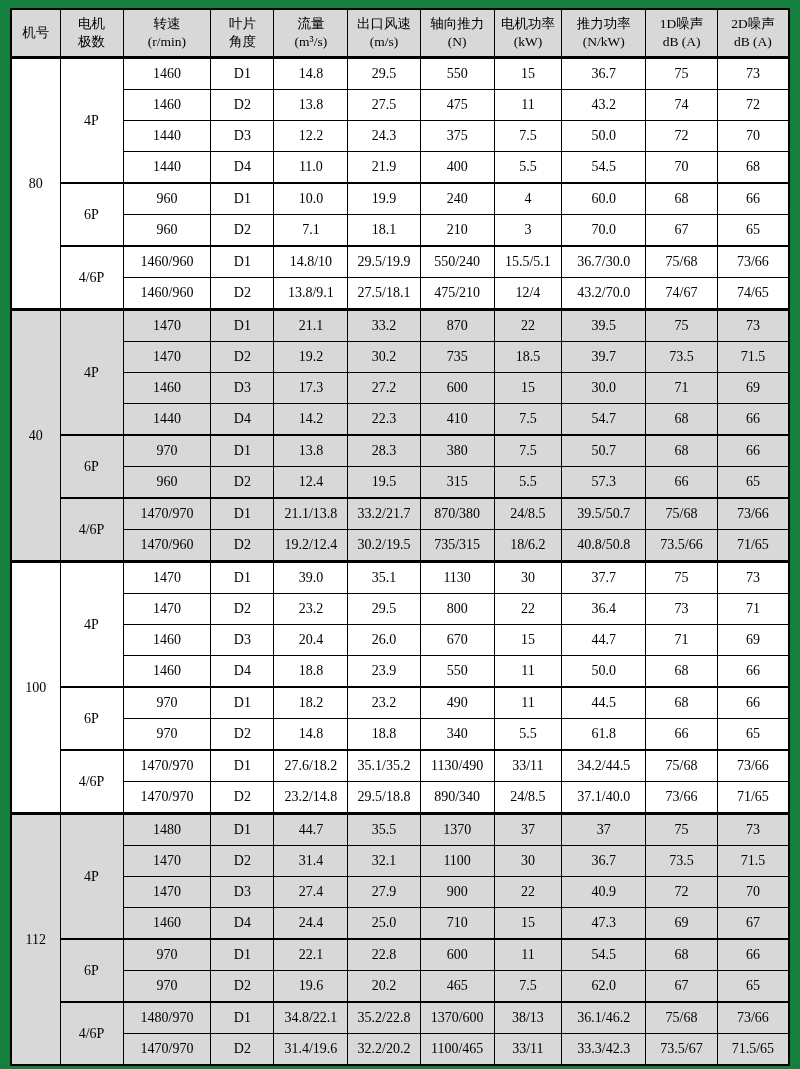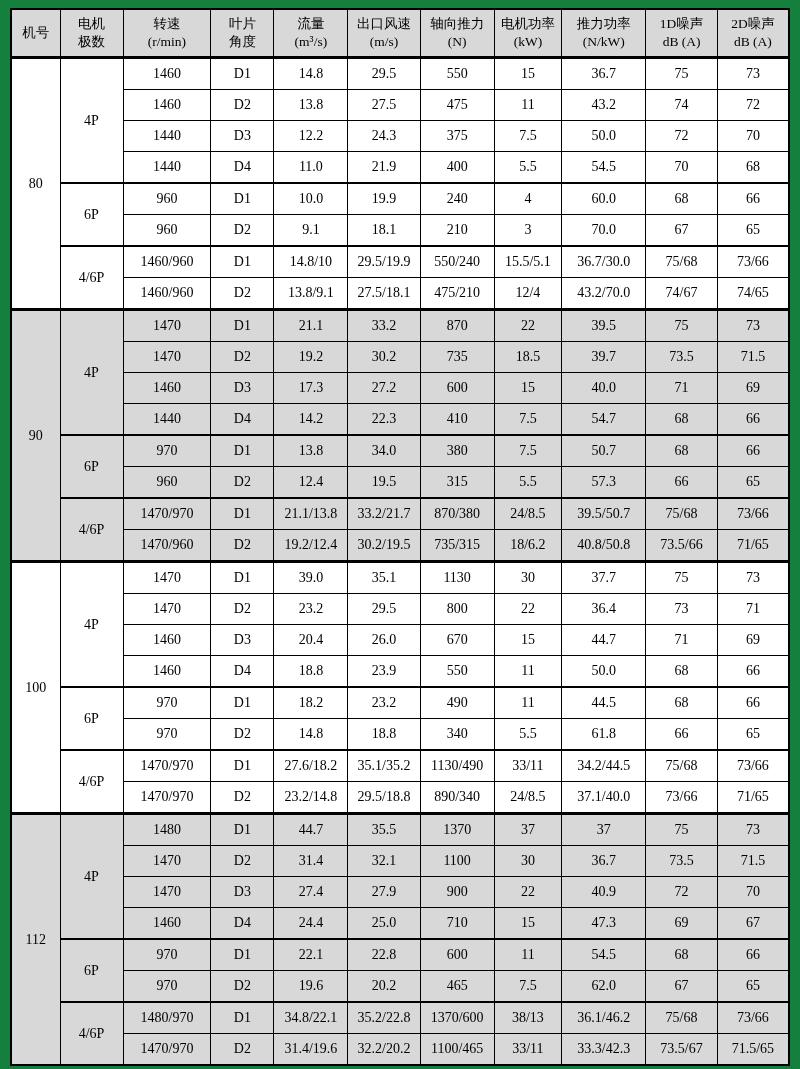--- a/index.html
+++ b/index.html
@@ -144,21 +144,21 @@
           <td>19.9</td>
           <td>240</td>
           <td>4</td>
           <td>60.0</td>
           <td>68</td>
           <td>66</td>
         </tr>
         <tr>
           <td>960</td>
           <td>D2</td>
-          <td>9.1</td>
+          <td>7.1</td>
           <td>18.1</td>
           <td>210</td>
           <td>3</td>
           <td>70.0</td>
           <td>67</td>
           <td>65</td>
         </tr>
         <tr class="sub-start">
           <td rowspan="2">4/6P</td>
           <td>1460/960</td>
@@ -176,21 +176,21 @@
           <td>D2</td>
           <td>13.8/9.1</td>
           <td>27.5/18.1</td>
           <td>475/210</td>
           <td>12/4</td>
           <td>43.2/70.0</td>
           <td>74/67</td>
           <td>74/65</td>
         </tr>
         <tr class="shaded group-start">
-          <td rowspan="8">90</td>
+          <td rowspan="8">40</td>
           <td rowspan="4">4P</td>
           <td>1470</td>
           <td>D1</td>
           <td>21.1</td>
           <td>33.2</td>
           <td>870</td>
           <td>22</td>
           <td>39.5</td>
           <td>75</td>
           <td>73</td>
@@ -206,41 +206,41 @@
           <td>73.5</td>
           <td>71.5</td>
         </tr>
         <tr class="shaded">
           <td>1460</td>
           <td>D3</td>
           <td>17.3</td>
           <td>27.2</td>
           <td>600</td>
           <td>15</td>
-          <td>40.0</td>
+          <td>30.0</td>
           <td>71</td>
           <td>69</td>
         </tr>
         <tr class="shaded">
           <td>1440</td>
           <td>D4</td>
           <td>14.2</td>
           <td>22.3</td>
           <td>410</td>
           <td>7.5</td>
           <td>54.7</td>
           <td>68</td>
           <td>66</td>
         </tr>
         <tr class="shaded sub-start">
           <td rowspan="2">6P</td>
           <td>970</td>
           <td>D1</td>
           <td>13.8</td>
-          <td>34.0</td>
+          <td>28.3</td>
           <td>380</td>
           <td>7.5</td>
           <td>50.7</td>
           <td>68</td>
           <td>66</td>
         </tr>
         <tr class="shaded">
           <td>960</td>
           <td>D2</td>
           <td>12.4</td>

